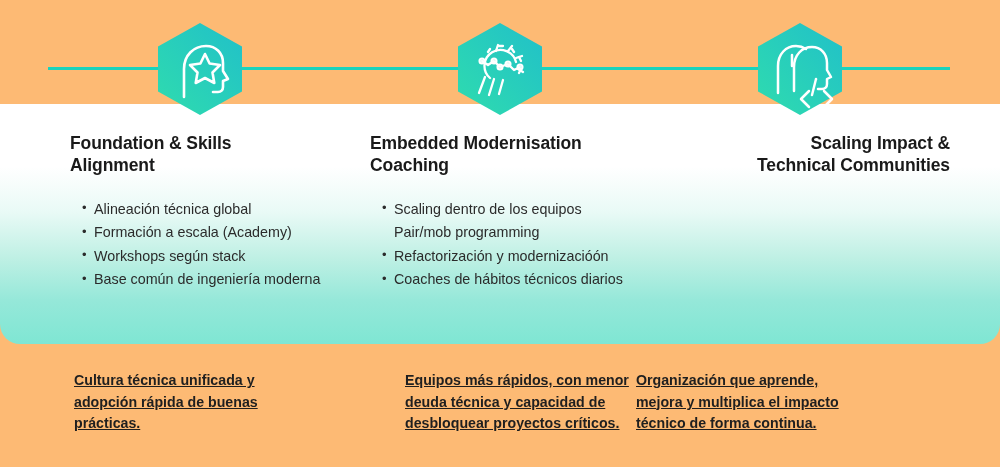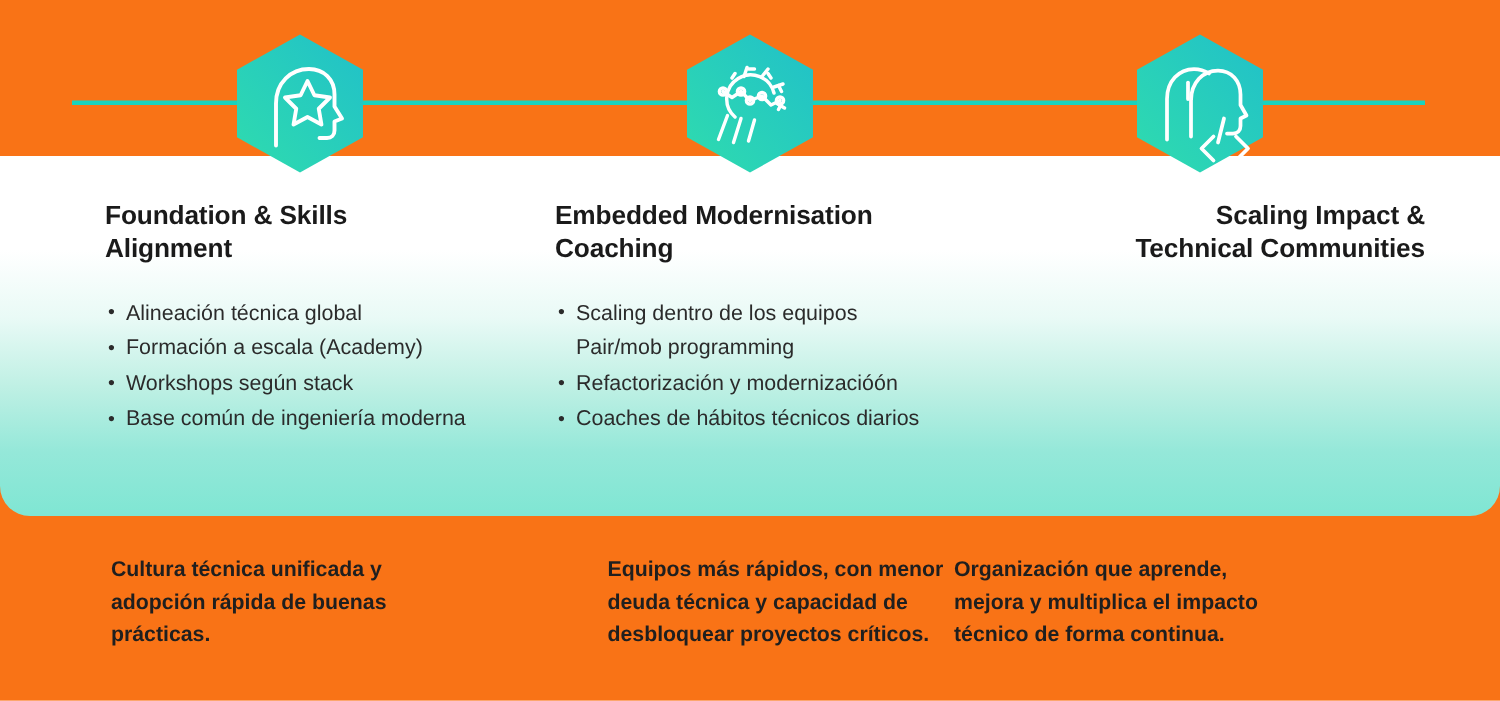--- a/index.html
+++ b/index.html
@@ -11,21 +11,21 @@
     height: 467px;
     background: #ffffff;
     font-family: "Liberation Sans", sans-serif;
     overflow: hidden;
   }
 
   #stage {
     position: relative;
     width: 1000px;
     height: 467px;
-    background: #f97316;
+    background: #fdba74;
   }
 
   
   .gradient-panel {
     position: absolute;
     left: 0;
     top: 104px;
     width: 1000px;
     height: 240px;
     background: linear-gradient(to bottom,
@@ -83,21 +83,21 @@
     font-weight: bold;
     line-height: 1.28;
     color: #1a1a1a;
     letter-spacing: -0.1px;
     margin: 0 0 22px 0;
     white-space: pre-line;
   }
 
   .bullet-list {
     list-style: none;
-    margin: 2px;
+    margin: 12px;
     padding: 0;
   }
   .bullet-list li {
     position: relative;
     font-size: 14.3px;
     line-height: 1.50;
     color: #2b2b2b;
     padding-left: 12px;
     margin-bottom: 2px;
     white-space: pre-line;
@@ -117,20 +117,21 @@
   
   .outcome {
     position: absolute;
     top: 370px;
     width: 250px;
     font-size: 14.2px;
     font-weight: bold;
     line-height: 1.52;
     color: #1f1f1f;
     white-space: pre-line;
+    text-decoration: underline;
   }
   .outcome.c1 { left: 74px; }
   .outcome.c2 { left: 370px; width: 262px; margin-left: 35px; }
   .outcome.c3 { left: 636px; width: 262px; }
 </style>
 </head>
 <body>
 
 <div id="stage">
 

